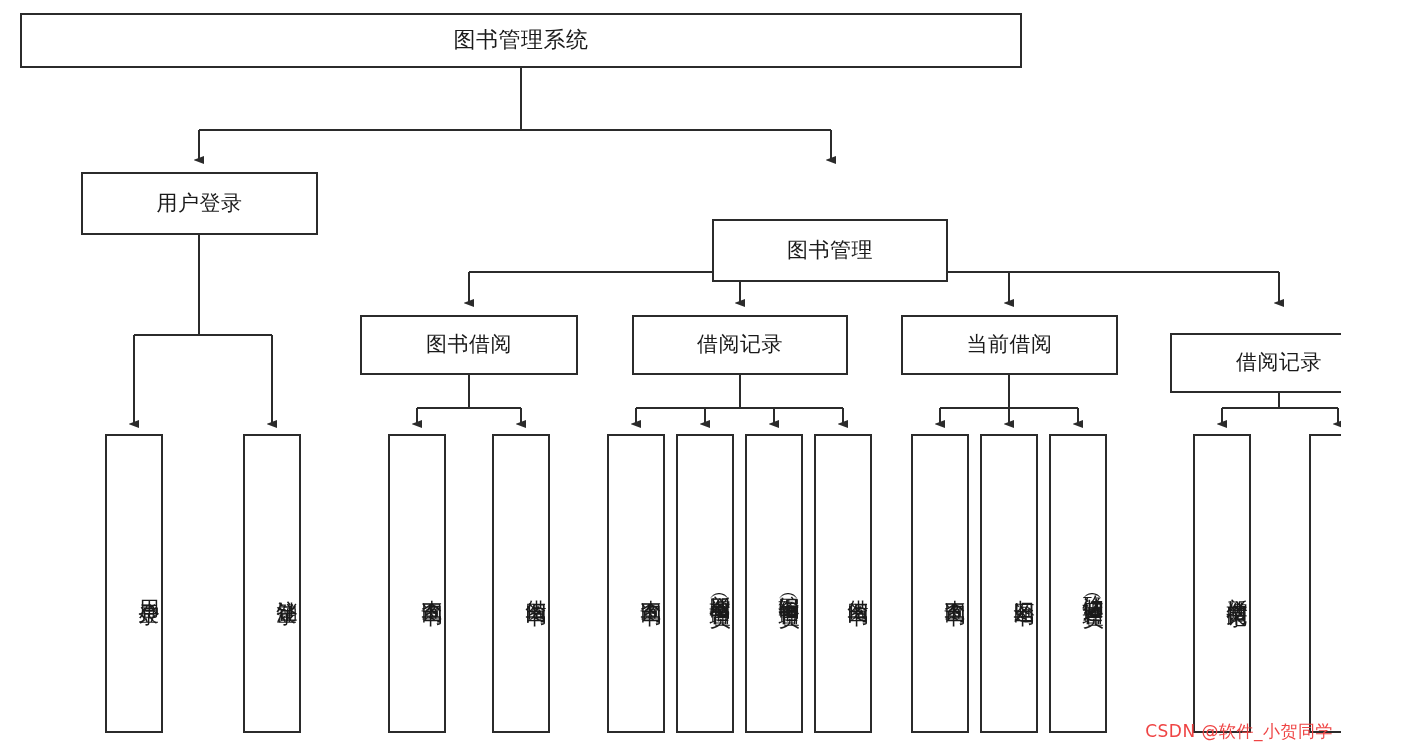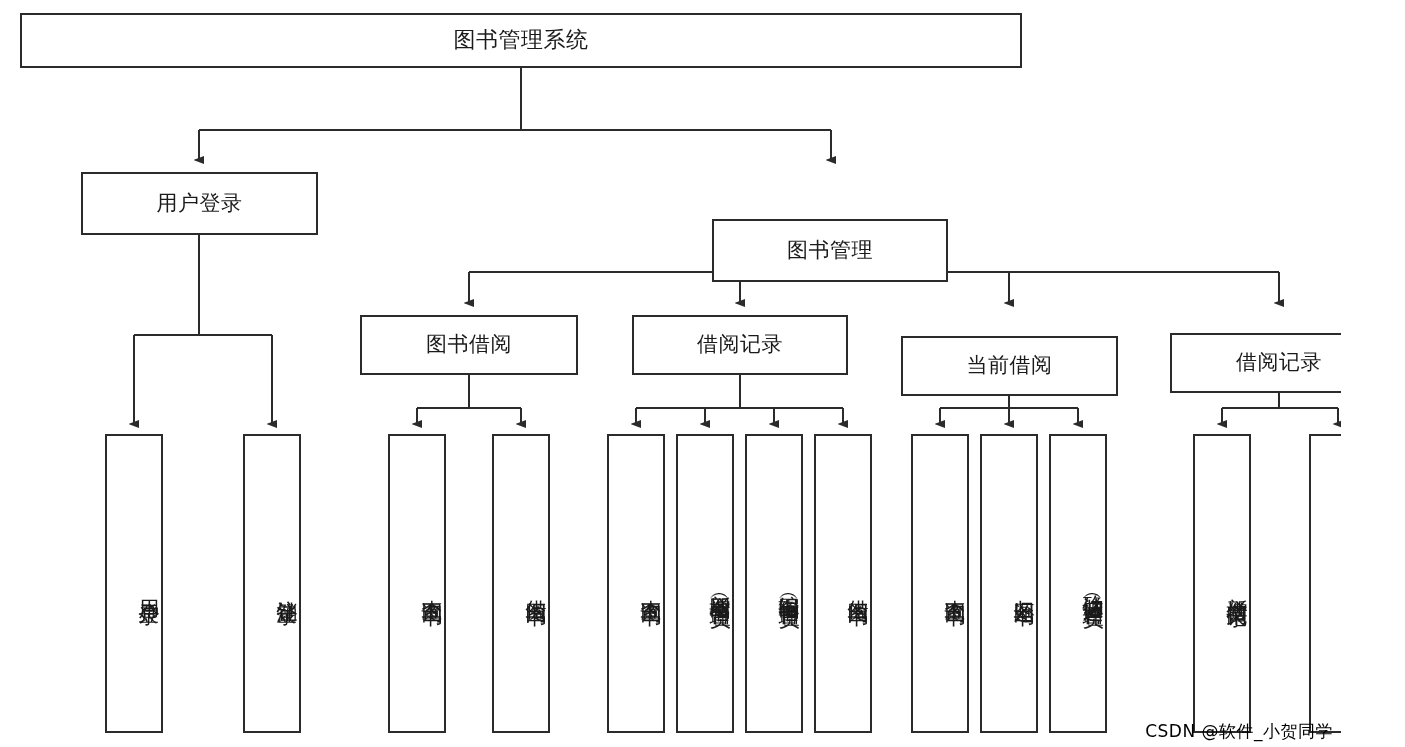--- a/index.html
+++ b/index.html
@@ -58,21 +58,21 @@
     writing-mode: vertical-rl;
     text-orientation: upright;
     display: block;
     white-space: nowrap;
   }
   .watermark {
     position: absolute;
     right: 8px;
     bottom: 4px;
     font-size: 17px;
-    color: #000000;
+    color: #ef4444;
     letter-spacing: 0.5px;
     white-space: nowrap;
   }
 </style>
 </head>
 <body>
 
 <div id="diagram-root">
 
   <svg id="edge-layer" viewBox="0 0 1405 747" width="1405" height="747" xmlns="http://www.w3.org/2000/svg">
@@ -135,21 +135,21 @@
   <div class="node node-h" style="left:712px; top:179px; width:236px; height:63px;margin-top:40px;">
     <span>图书管理</span>
   </div>
 
   <div class="node node-h" style="left:360px; top:315px; width:218px; height:60px;">
     <span>图书借阅</span>
   </div>
   <div class="node node-h" style="left:632px; top:315px; width:216px; height:60px;">
     <span>借阅记录</span>
   </div>
-  <div class="node node-h" style="left:901px; top:315px; width:217px; height:60px;margin-top:21px;">
+  <div class="node node-h" style="left:901px; top:315px; width:217px; height:60px;">
     <span>当前借阅</span>
   </div>
   <div class="node node-h" style="left:1170px; top:333px; width:218px; height:60px;">
     <span>借阅记录</span>
   </div>
 
   <div class="node node-v" style="left:105px; top:434px; width:58px; height:299px;">
     <span class="vtext">用户登录</span>
   </div>
   <div class="node node-v" style="left:243px; top:434px; width:58px; height:299px;">

